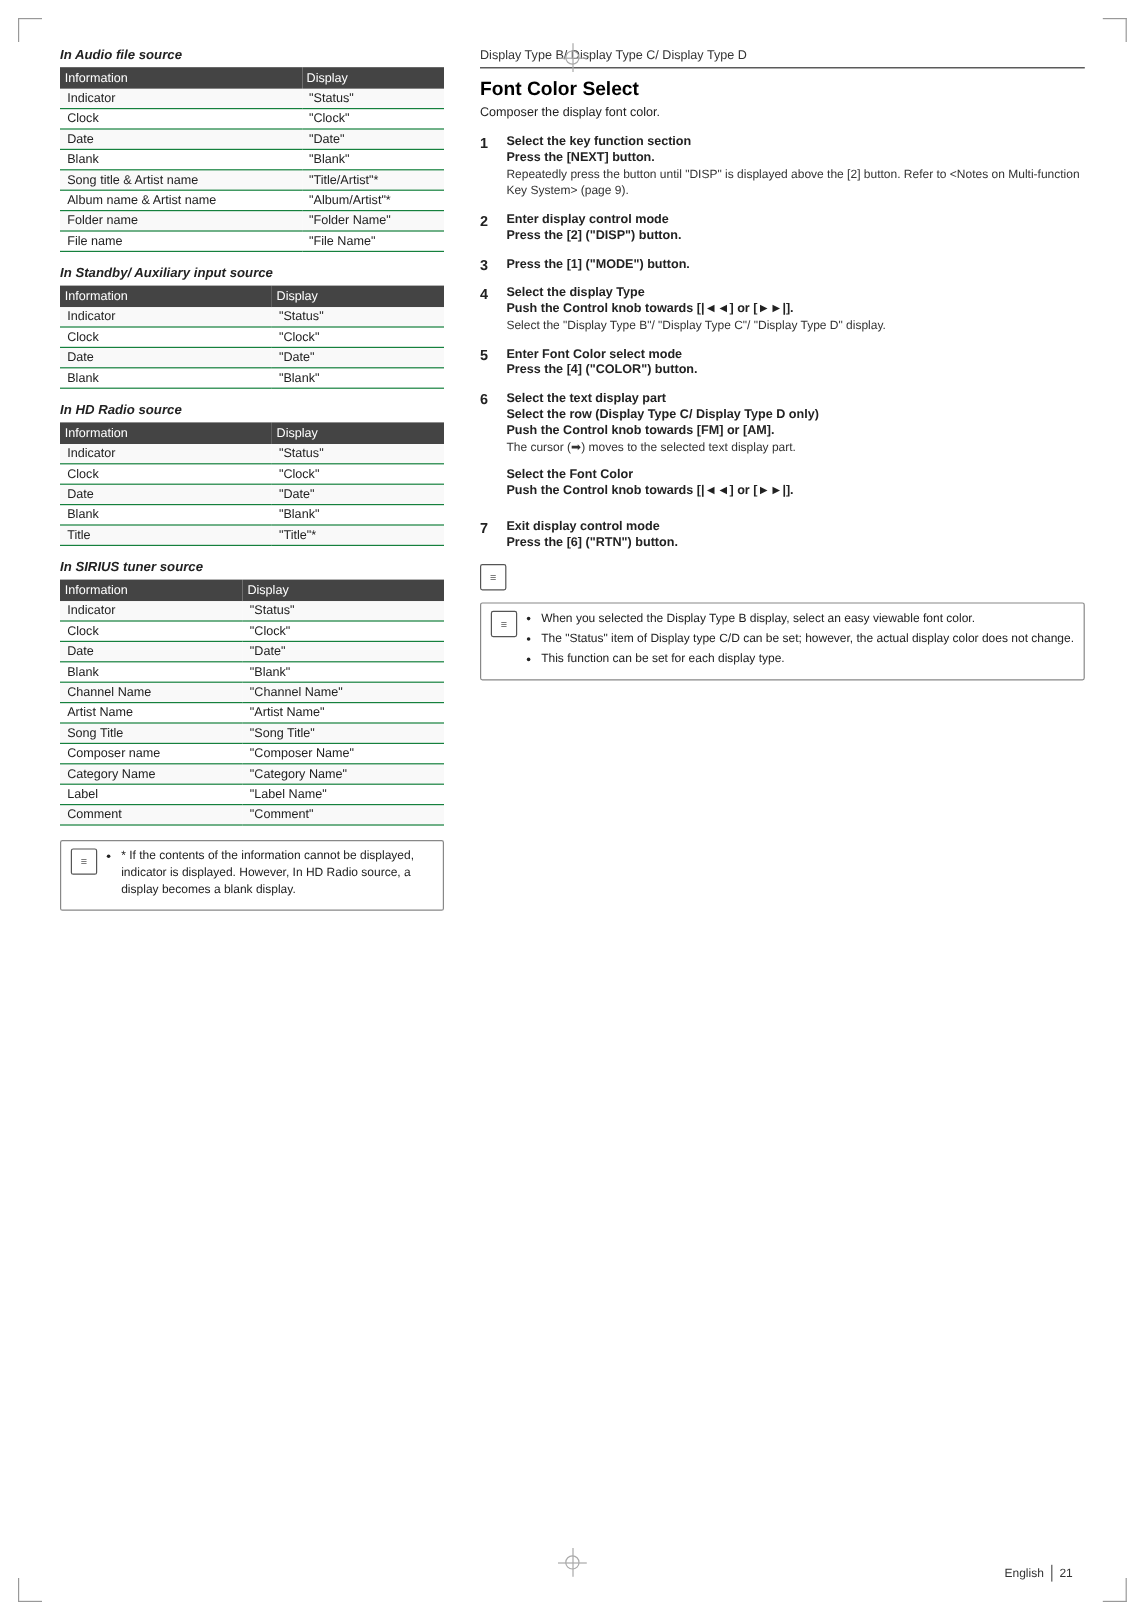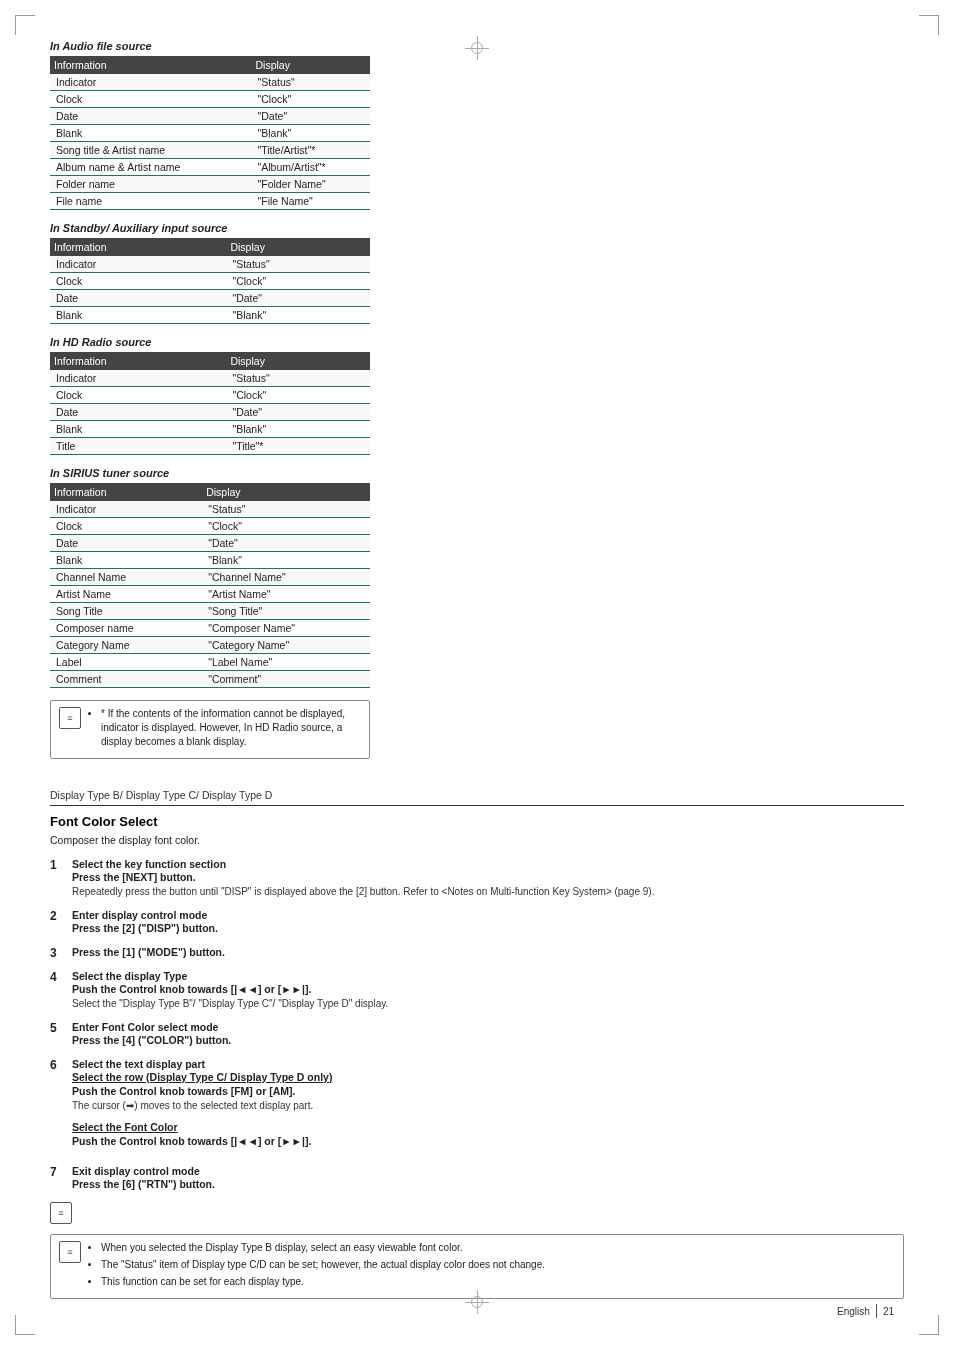--- a/index.html
+++ b/index.html
@@ -30,21 +30,20 @@
       border-style: solid;
     }
     .corner-mark.tl { top: 15px; left: 15px; border-width: 1px 0 0 1px; }
     .corner-mark.tr { top: 15px; right: 15px; border-width: 1px 1px 0 0; }
     .corner-mark.bl { bottom: 15px; left: 15px; border-width: 0 0 1px 1px; }
     .corner-mark.br { bottom: 15px; right: 15px; border-width: 0 1px 1px 0; }
 
     
     .two-col {
       display: flex;
-      flex-direction: column;
       gap: 30px;
       flex: 1;
     }
 
     .left-col {
       flex: 0 0 320px;
       max-width: 320px;
     }
 
     .right-col {
@@ -99,21 +98,21 @@
       margin: 4px 0 8px 0;
     }
 
     
     .right-header-sub {
       font-size: 10.5px;
       color: #333;
       margin-bottom: 2px;
     }
     .right-header-main {
-      font-size: 13px;
+      font-size: 16px;
       font-weight: bold;
       color: #000;
       margin-bottom: 4px;
       line-height: 1.2;
     }
     .right-intro {
       font-size: 10.5px;
       margin-bottom: 12px;
     }
 
@@ -153,21 +152,20 @@
     }
 
     
     .sub-step {
       margin-bottom: 8px;
     }
     .sub-step-title {
       font-weight: bold;
       font-size: 10.5px;
       margin-bottom: 2px;
-      text-decoration: underline;
     }
     .sub-step-desc {
       font-size: 10px;
       color: #333;
       line-height: 1.4;
     }
 
     
     .note-box {
       border: 1px solid #888;

